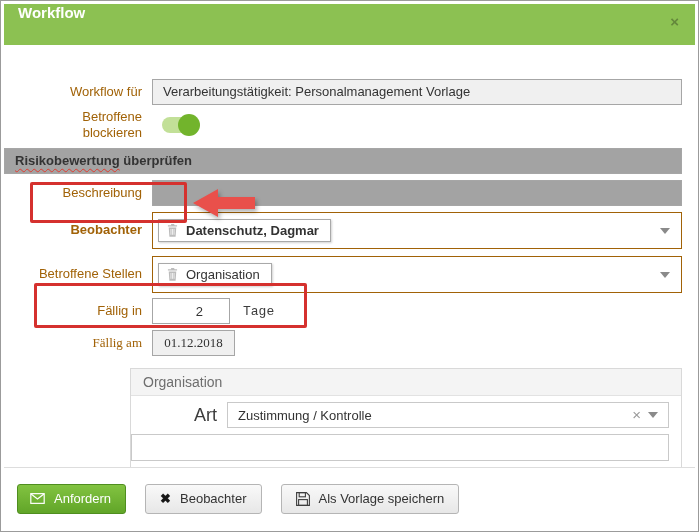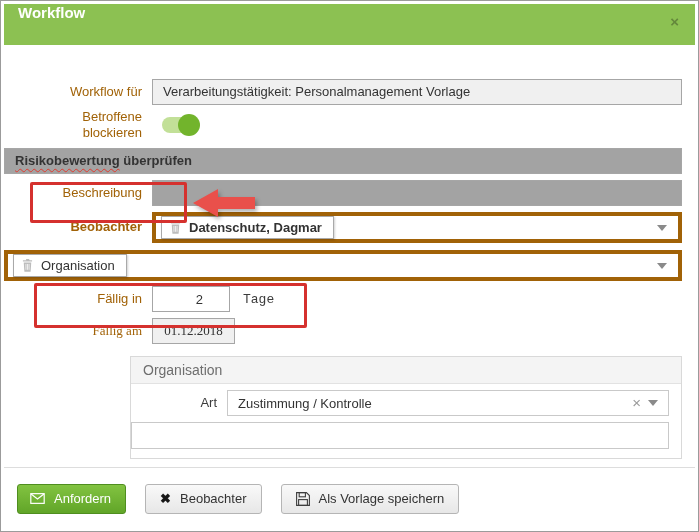--- a/index.html
+++ b/index.html
@@ -69,22 +69,22 @@
     background:#c2e098;
   }
   .toggle .knob {
     position:absolute; right:-2px; top:0;
     width:22px; height:22px; border-radius:50%;
     background:#72b42c;
   }
 
   
   .selectbox {
-    width:100%; height:31px;
-    border:4px solid #a16207; background:#fff;
+    width:100%; height:37px;
+    border:1px solid #a16207; background:#fff;
     display:flex; align-items:center;
     padding:0 10px 0 5px; position:relative;
   }
   .chip {
     display:inline-flex; align-items:center; gap:8px;
     border:1px solid #a9a9a9; background:#fff;
     box-shadow:1px 1px 2px rgba(0,0,0,0.18);
     height:23px; padding:0 11px 0 8px;
     font-size:13px; color:#333; cursor:default;
   }
@@ -107,21 +107,21 @@
   .group-header {
     height:27px; background:#f4f4f4; border-bottom:1px solid #e2e2e2;
     display:flex; align-items:center; padding-left:12px;
     font-size:14px; color:#6e6e6e;
   }
   .group-body { padding:6px 12px 9px 0; }
   .grow { display:flex; align-items:center; }
   .grow + .grow { margin-top:6px; }
   .glbl {
     flex:0 0 86px; width:86px; margin-right:10px;
-    text-align:right; font-size:13px; color:#3c3c3c; line-height:1.25;
+    text-align:right; font-size:18px; color:#3c3c3c; line-height:1.25;
   }
   .gfield { flex:1; position:relative; }
   .dropdown {
     width:100%; height:26px; border:1px solid #c9c9c9; background:#fff;
     display:flex; align-items:center; padding:0 48px 0 10px;
     font-size:13px; color:#333;
   }
   .dd-clear { position:absolute; right:28px; top:50%; margin-top:-9px; color:#9a9a9a; font-size:15px; line-height:18px; cursor:pointer; }
   .hint-input { width:100%; height:27px; border:1px solid #c9c9c9; background:#fff; font-family:"Liberation Sans", sans-serif; font-size:13px; padding:0 8px; }
 
@@ -206,20 +206,21 @@
               <path stroke="#fff" stroke-width="0.8" fill="none" d="M4.3 5.3v6.4M6 5.3v6.4M7.7 5.3v6.4"></path>
             </svg>
             <span>Datenschutz, Dagmar</span>
           </span>
           <span class="caret"></span>
         </div>
       </div>
     </div>
 
     <div class="row r6">
+      <div class="lbl">Betroffene Stellen</div>
       <div class="fieldwrap">
         <div class="selectbox">
           <span class="chip">
             <svg width="11" height="13" viewBox="0 0 12 14">
               <path fill="#bcbcbc" d="M4.3 0h3.4l.6 1.2H11v1.4H1V1.2h3.7zM1.9 3.6h8.2l-.7 10.1H2.6z"></path>
               <path stroke="#fff" stroke-width="0.8" fill="none" d="M4.3 5.3v6.4M6 5.3v6.4M7.7 5.3v6.4"></path>
             </svg>
             <span>Organisation</span>
           </span>
           <span class="caret"></span>

